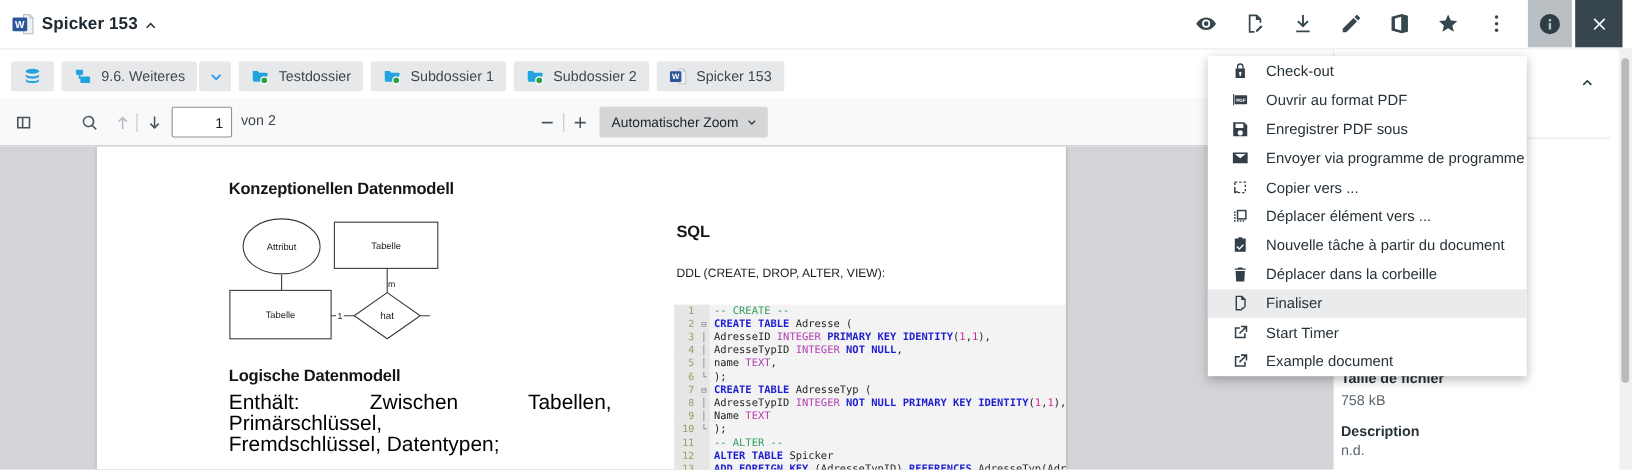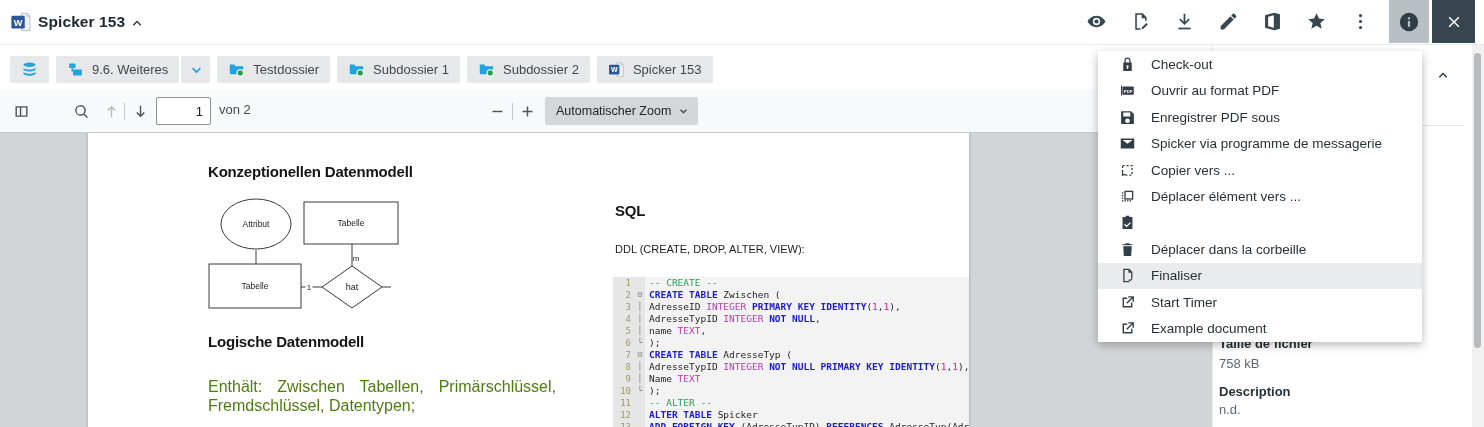--- a/index.html
+++ b/index.html
@@ -56,41 +56,41 @@
 
   
   #viewer { left:0; top:133px; width:1212px; height:294px; background:#d2d4d7; z-index:1; }
   #pdfpage { position:absolute; left:88px; top:0; width:881px; height:294px; background:#fff;
              overflow:hidden; box-shadow:0 0 3px rgba(0,0,0,.25); }
   .doc-h { position:absolute; font-size:15px; font-weight:bold; color:#151515; letter-spacing:-.2px; }
   #h-konzept { left:120px; top:30px; }
   #h-logisch { left:120px; top:200px; }
   #h-sql { left:527px; top:69px; }
   #ddl-line { position:absolute; left:527px; top:110px; font-size:11px; color:#1c1c1c; }
-  #para { position:absolute; left:120px; top:244px; width:348px; font-size:16px; color:#4d7c0f;
+  #para { position:absolute; left:120px; top:224px; width:348px; font-size:19px; color:#000000;
           line-height:19px; }
   #para .just { text-align:justify; text-align-last:justify; }
   #er-diagram { position:absolute; left:110px; top:55px; }
 
   
   #code-block { position:absolute; left:525px; top:144px; width:463px;
                 font-family:"DejaVu Sans Mono", monospace; font-size:9.5px; }
   .code-row { display:flex; height:12px; line-height:12px; background:#f3f3f3; }
   .code-num { width:22px; background:#e6e6e6; color:#9b9b62; text-align:right;
               padding-right:4px; font-size:9px; }
   .code-fold { width:10px; background:#e6e6e6; color:#777; font-size:8px; text-align:center; }
   .code-text { padding-left:4px; white-space:pre; color:#1f1f1f; }
   .tk-k { color:#1b1bd1; font-weight:bold; }
   .tk-c { color:#2e9e5b; }
   .tk-t { color:#b13cb1; }
   .tk-n { color:#d6219c; }
   .tk-p { color:#1f1f1f; }
 
   
-  #context-menu { left:1098px; top:51px; width:324px; height:291px; background:#fff;
+  #context-menu { left:1098px; top:51px; width:290px; height:291px; background:#fff;
                   box-shadow:0 3px 9px rgba(0,0,0,.28); z-index:30; display:flex; flex-direction:column; }
   .menu-item { flex:1; display:flex; align-items:center; padding-left:21px; cursor:pointer; }
   .menu-item.hl { background:#e9ebec; }
   .mi-icon { width:17px; height:17px; color:#333f48; flex:0 0 17px; }
   .mi-icon svg { width:17px; height:17px; }
   .mi-label { margin-left:15px; font-size:13.5px; font-weight:500; color:#263238; white-space:nowrap; }
 
   
   #info-panel { left:1212px; top:45px; width:260px; height:382px; background:#fff;
                 border-left:1px solid #e4e6e8; z-index:10; }
@@ -346,21 +346,21 @@
     <div id="ddl-line">DDL (CREATE, DROP, ALTER, VIEW):</div>
     <div id="code-block">
         <div class="code-row">
           <span class="code-num">1</span>
           <span class="code-fold"> </span>
           <span class="code-text"><span class="tk-c">-- CREATE --</span></span>
         </div>
         <div class="code-row">
           <span class="code-num">2</span>
           <span class="code-fold">⊟</span>
-          <span class="code-text"><span class="tk-k">CREATE TABLE</span><span class="tk-p"> Zwischen (</span></span>
+          <span class="code-text"><span class="tk-k">CREATE TABLE</span><span class="tk-p"> Adresse (</span></span>
         </div>
         <div class="code-row">
           <span class="code-num">3</span>
           <span class="code-fold">│</span>
           <span class="code-text"><span class="tk-p">AdresseID </span><span class="tk-t">INTEGER</span><span class="tk-p"> </span><span class="tk-k">PRIMARY KEY IDENTITY</span><span class="tk-p">(</span><span class="tk-n">1</span><span class="tk-p">,</span><span class="tk-n">1</span><span class="tk-p">),</span></span>
         </div>
         <div class="code-row">
           <span class="code-num">4</span>
           <span class="code-fold">│</span>
           <span class="code-text"><span class="tk-p">AdresseTypID </span><span class="tk-t">INTEGER</span><span class="tk-p"> </span><span class="tk-k">NOT NULL</span><span class="tk-p">,</span></span>
@@ -457,21 +457,21 @@
         </svg>
       </span>
       <span class="mi-label">Enregistrer PDF sous</span>
     </div>
     <div class="menu-item">
       <span class="mi-icon">
         <svg viewBox="0 0 24 24">
           <path fill-rule="evenodd" d="M2.5 5h19v14h-19V5zm2.6 2L12 12.4 18.9 7H5.1z"></path>
         </svg>
       </span>
-      <span class="mi-label">Spicker via programme de messagerie</span>
+      <span class="mi-label">Envoyer via programme de programme</span>
     </div>
     <div class="menu-item">
       <span class="mi-icon">
         <svg viewBox="0 0 24 24">
           <rect x="5" y="5" width="13.5" height="13.5" fill="none" stroke="currentColor" stroke-width="1.8" stroke-dasharray="3 2.6"></rect>
           <path d="M4.1 13.5h1.8v3.3h3.3v1.8H4.1v-5.1z"></path>
         </svg>
       </span>
       <span class="mi-label">Copier vers ...</span>
     </div>
@@ -491,20 +491,21 @@
         </svg>
       </span>
       <span class="mi-label">Déplacer élément vers ...</span>
     </div>
     <div class="menu-item">
       <span class="mi-icon">
         <svg viewBox="0 0 24 24">
           <path fill-rule="evenodd" d="M9.5 2.5h5v1.6H19V21H5V4.1h4.5V2.5zm1.3 13.6-2.4-2.4-1.3 1.3 3.7 3.7 5.9-5.9-1.3-1.3-4.6 4.6z"></path>
         </svg>
       </span>
+      <span class="mi-label">Nouvelle tâche à partir du document</span>
     </div>
     <div class="menu-item">
       <span class="mi-icon">
         <svg viewBox="0 0 24 24">
           <path d="M9.5 3h5l.8 1.5H19V6H5V4.5h3.7L9.5 3zM6 7.5h12L17.2 21H6.8L6 7.5z"></path>
         </svg>
       </span>
       <span class="mi-label">Déplacer dans la corbeille</span>
     </div>
     <div class="menu-item hl">

